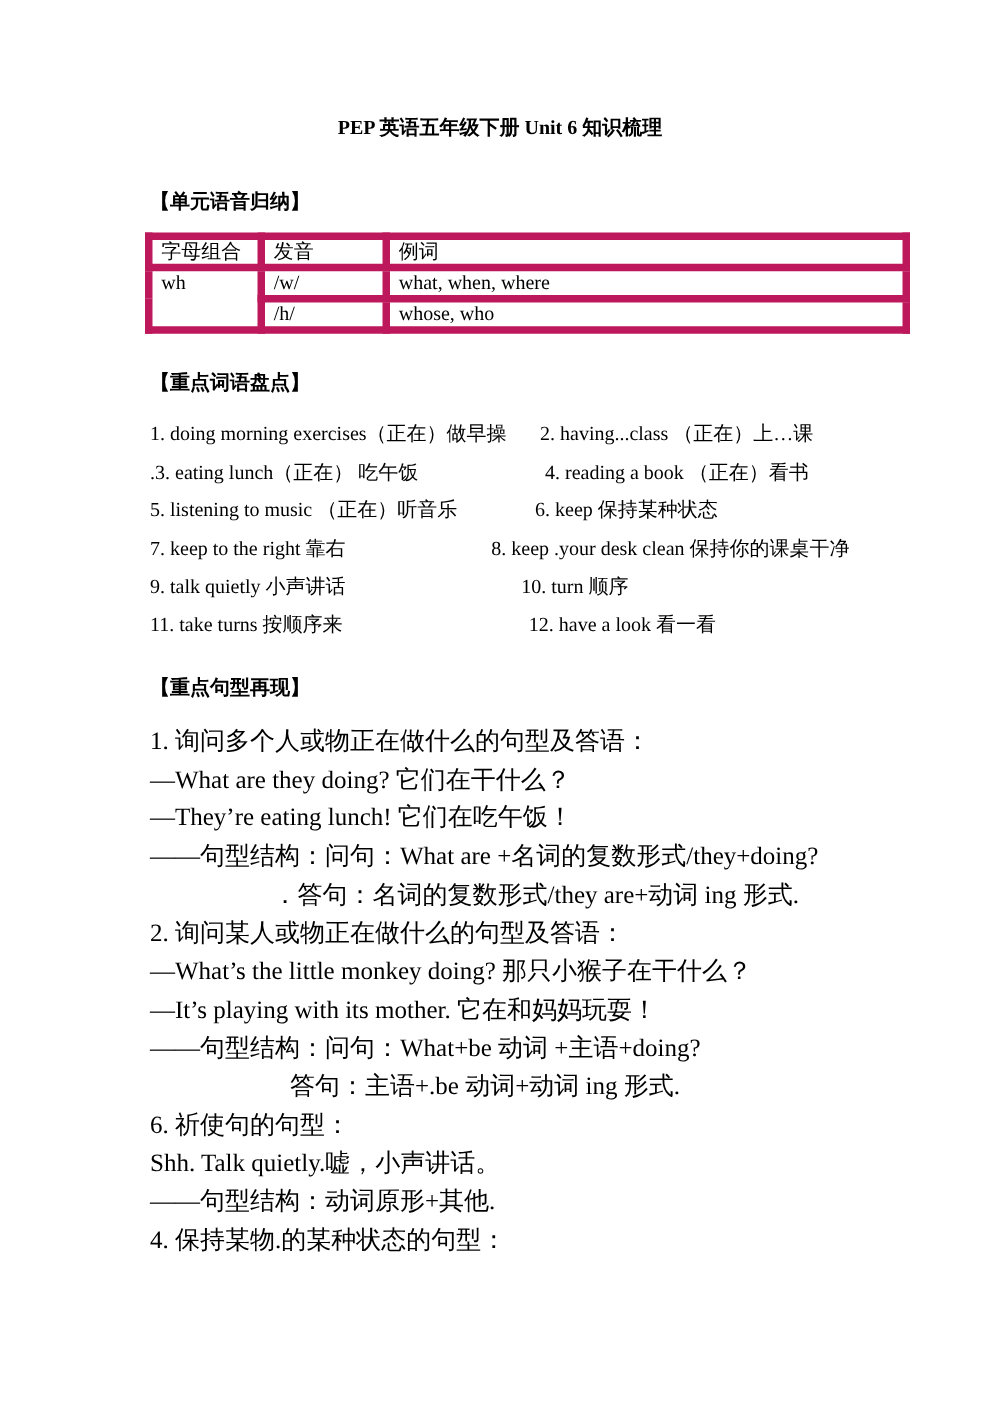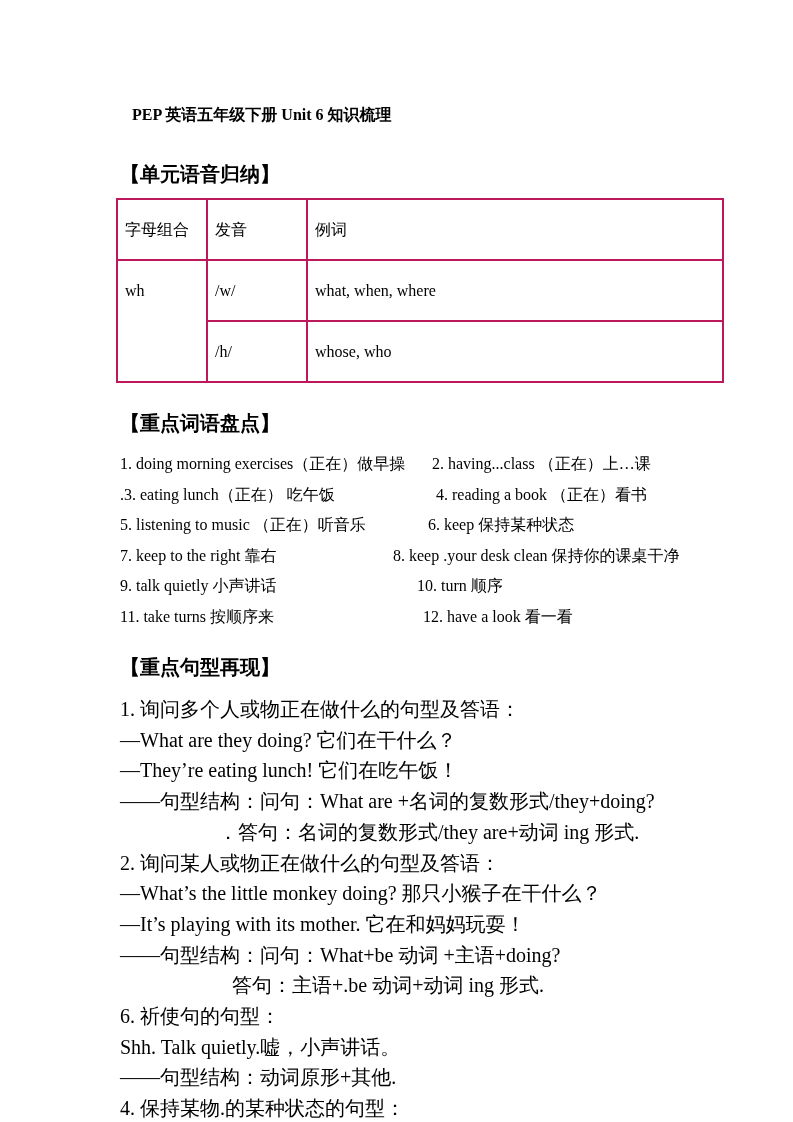--- a/index.html
+++ b/index.html
@@ -12,50 +12,51 @@
     height: 1122px;
     margin: 0 auto;
     background: #ffffff;
     color: #000000;
     font-family: "Liberation Serif", "DejaVu Serif", serif;
     padding: 94px 113px 0 120px;
     overflow: hidden;
   }
 
   .doc-title {
-    margin: 12px;
+    margin: 0;
     font-size: 16px;
     line-height: 18px;
     font-weight: bold;
+    text-align: center;
     white-space: nowrap;
   }
 
   .sec-heading {
     margin: 0;
-    font-size: 20px;
+    font-size: 16px;
     line-height: 18px;
     font-weight: bold;
     white-space: nowrap;
   }
   .h-phonics { margin-top: 41px; }
   .h-words   { margin-top: 31px; }
   .h-sent    { margin-top: 26px; }
 
   table.phonics-table {
     margin-top: 15px;
     margin-left: -4px;
     border-collapse: collapse;
     table-layout: fixed;
     width: 565px;
   }
   table.phonics-table td {
-    border: 2px solid #be185d;
+    border: 6px solid #be185d;
     font-size: 16px;
     line-height: 19px;
-    padding: 20px 7px;
+    padding: 0 7px;
     vertical-align: top;
     white-space: nowrap;
     overflow: hidden;
   }
   td.c1 { width: 90px; }
   td.c2 { width: 100px; }
   td.c3 { width: 416px; }
 
   .word-list { margin-top: 17px; }
   .word-row {

